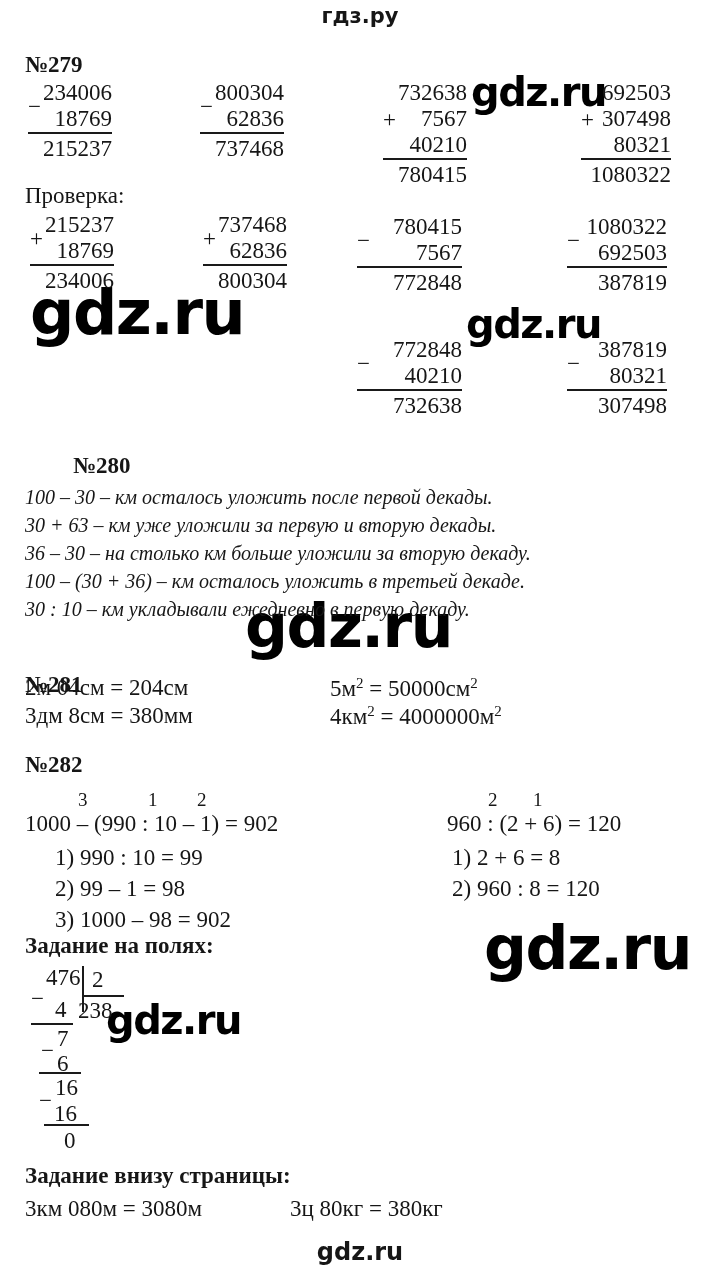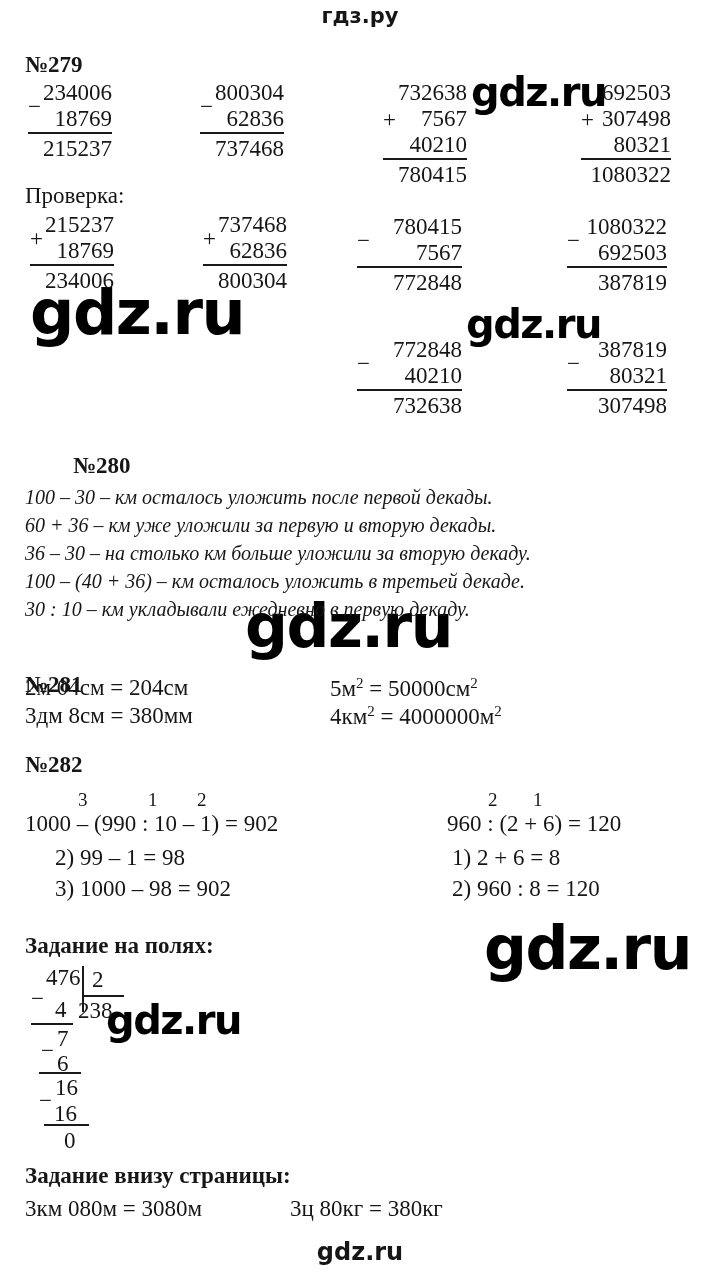--- a/index.html
+++ b/index.html
@@ -145,23 +145,23 @@
   <div class="rows">
     <div>387819</div>
     <div>80321</div>
   </div>
   <div class="res">307498</div>
 </div>
 
 <div class="t bold" style="left:25px;top:453px;margin-left:48px;">№280</div>
 <div class="lines280" style="position:absolute;left:25px;top:483px;">
   <div>100 – 30 – км осталось уложить после первой декады.</div>
-  <div>60 + 36 – км уже уложили за первую и вторую декады.</div>
+  <div>30 + 63 – км уже уложили за первую и вторую декады.</div>
   <div>36 – 30 – на столько км больше уложили за вторую декаду.</div>
-  <div>100 – (40 + 36) – км осталось уложить в третьей декаде.</div>
+  <div>100 – (30 + 36) – км осталось уложить в третьей декаде.</div>
   <div>30 : 10 – км укладывали ежедневно в первую декаду.</div>
 </div>
 
 <div class="t bold" style="left:25px;top:648px;margin-top:24px;">№281</div>
 <div class="t" style="left:25px;top:675px;">2м 04см = 204см</div>
 <div class="t" style="left:25px;top:703px;">3дм 8см = 380мм</div>
 <div class="t" style="left:330px;top:675px;">
   <span>5м</span><span class="sup">2</span><span> = 50000см</span><span class="sup">2</span>
 </div>
 <div class="t" style="left:330px;top:703px;">
@@ -170,20 +170,21 @@
 
 <div class="t bold" style="left:25px;top:752px;">№282</div>
 <span class="ord" style="left:78px;top:789px;">3</span>
 <span class="ord" style="left:148px;top:789px;">1</span>
 <span class="ord" style="left:197px;top:789px;">2</span>
 <span class="ord" style="left:488px;top:789px;">2</span>
 <span class="ord" style="left:533px;top:789px;">1</span>
 <div class="t" style="left:25px;top:811px;">1000 – (990 : 10 – 1) = 902</div>
 <div class="t" style="left:447px;top:811px;">960 : (2 + 6) = 120</div>
 <div class="steps" style="position:absolute;left:55px;top:842px;">
+  <div>1) 990 : 10 = 99</div>
   <div>2) 99 – 1 = 98</div>
   <div>3) 1000 – 98 = 902</div>
 </div>
 <div class="steps" style="position:absolute;left:452px;top:842px;">
   <div>1) 2 + 6 = 8</div>
   <div>2) 960 : 8 = 120</div>
 </div>
 
 <div class="t bold" style="left:25px;top:933px;">Задание на полях:</div>
 

